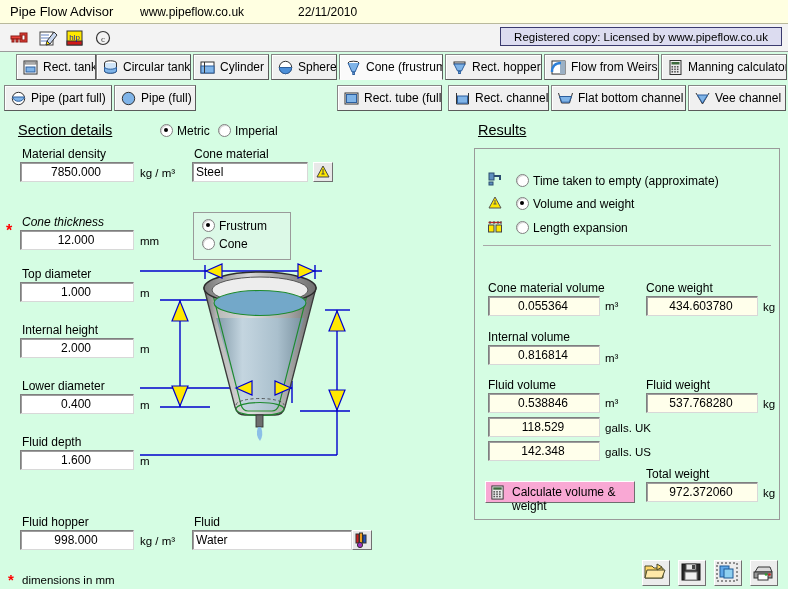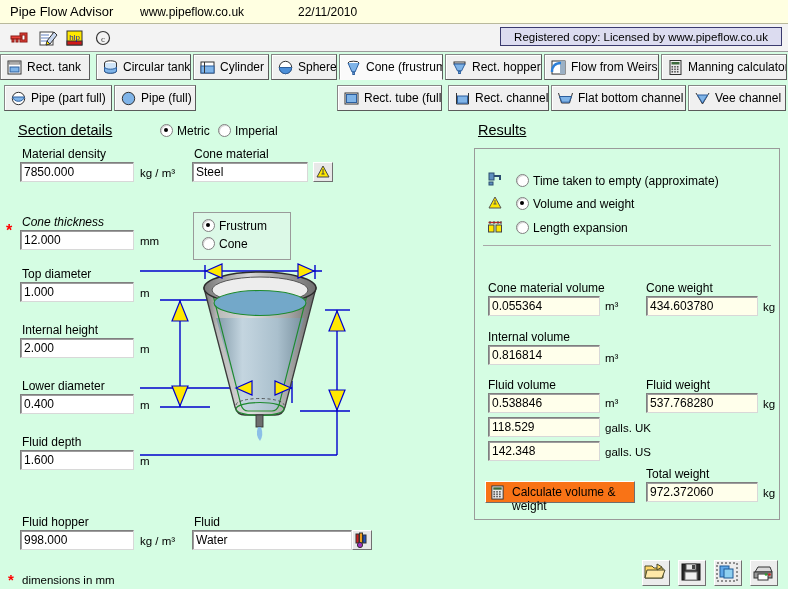--- a/index.html
+++ b/index.html
@@ -73,21 +73,21 @@
 
   
   .flabel{position:absolute;font-size:12px;}
   .field{
     position:absolute;height:20px;background:#FFFFFF;
     border:1px solid #7f7f7f;border-right-color:#d8d8d8;border-bottom-color:#d8d8d8;
     box-shadow:inset 1px 1px 0 #9d9d9d;
     box-sizing:border-box;font-size:12px;line-height:18px;
     padding:0 3px;white-space:nowrap;overflow:hidden;
   }
-  .field.num{text-align:left;padding-right:5px;}
+  .field.num{text-align:center;padding-right:5px;}
   .field.res{background:#FFFFEB;}
   .unit{position:absolute;font-size:11.5px;}
   .star{position:absolute;color:#ff0000;font-size:16px;font-weight:bold;}
 
   .minibtn{
     position:absolute;width:20px;height:20px;background:#E8E8E8;
     border:1px solid #707070;border-top-color:#ffffff;border-left-color:#ffffff;
     box-sizing:border-box;cursor:pointer;
   }
 
@@ -103,21 +103,21 @@
     position:absolute;left:474px;top:148px;width:306px;height:372px;
     border:1px solid #9a9a9a;background:#D5FDE3;box-sizing:border-box;
   }
   #res-box .divider{
     position:absolute;left:8px;width:288px;height:0;border-top:1px solid #a8a8a8;
   }
   .res-opt{position:absolute;font-size:12px;}
 
   #calc-btn{
     position:absolute;left:485px;top:481px;width:150px;height:22px;
-    background:#f97316;border:1px solid #6e6e6e;
+    background:#f9a8d4;border:1px solid #6e6e6e;
     border-top-color:#ffffff;border-left-color:#ffffff;
     box-sizing:border-box;cursor:pointer;font-size:12px;
   }
   #calc-btn .cb-lbl{position:absolute;left:26px;top:3px;}
   #calc-btn .cb-ico{position:absolute;left:4px;top:3px;}
 
   
   .botbtn{
     position:absolute;top:560px;width:28px;height:26px;background:#ECECEC;
     border:1px solid #707070;border-top-color:#ffffff;border-left-color:#ffffff;
@@ -169,21 +169,21 @@
     <svg width="22" height="22" viewBox="0 0 22 22">
       <circle cx="11" cy="11" r="6.5" fill="none" stroke="#333" stroke-width="1.2"></circle>
       <text x="11" y="14.5" font-size="9" text-anchor="middle" fill="#333" font-family="serif">c</text>
     </svg>
   </span>
 </div>
 <div id="reg-badge">Registered copy: Licensed by www.pipeflow.co.uk</div>
 
 <div id="tabs">
   <div class="tabrow r1">
-    <div class="tab" style="left:0;width:90px;">
+    <div class="tab" style="left:16px;width:80px;">
       <span class="ticon">
         <svg width="17" height="17" viewBox="0 0 17 17">
             <rect x="2" y="2" width="13" height="13" fill="#fff" stroke="#333"></rect>
             <rect x="4" y="8" width="9" height="5" fill="#7FB4E8" stroke="#2C5F9E"></rect>
             <rect x="3" y="3" width="11" height="2" fill="#DDD" stroke="#777"></rect>
           </svg>
       </span>
       <span class="tlbl">Rect. tank</span>
     </div>
     <div class="tab" style="left:96px;width:95px;">

